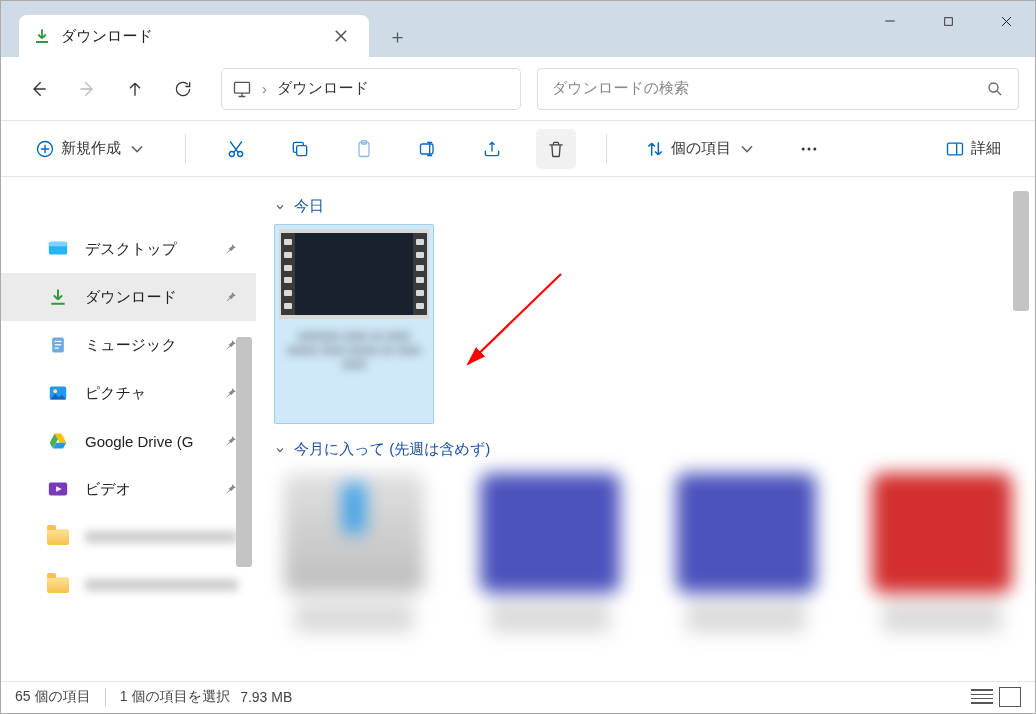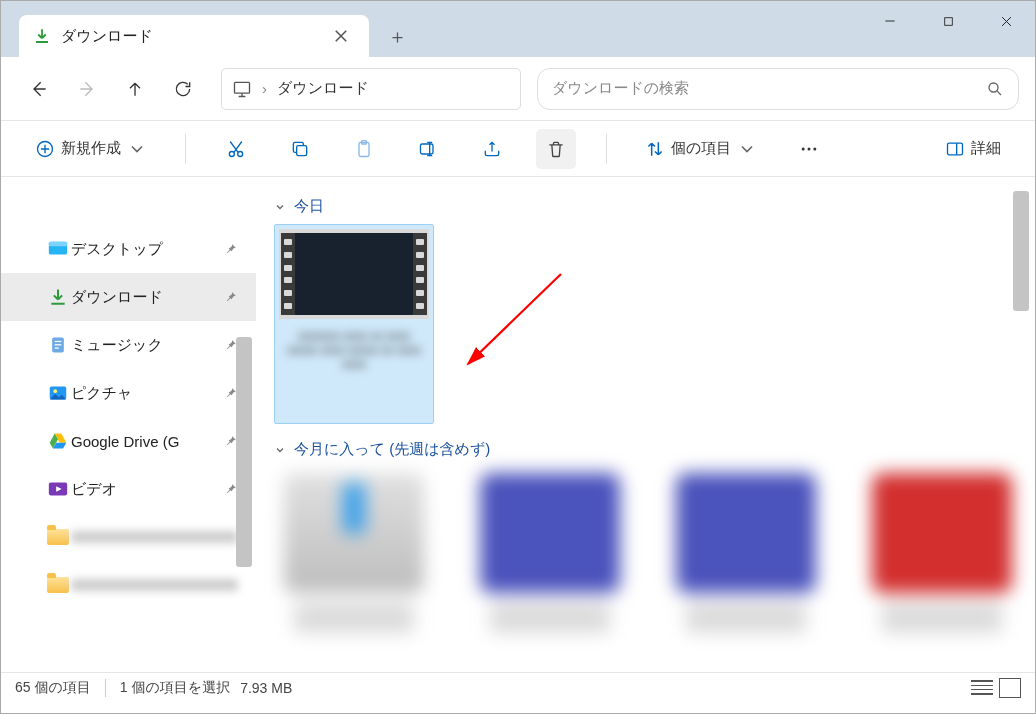--- a/index.html
+++ b/index.html
@@ -14,39 +14,39 @@
 .newtab { width: 40px; height: 40px; display: flex; align-items: center; justify-content: center; color: #555; margin-left: 8px; }
 .winctl { position: absolute; top: 0; right: 0; display: flex; height: 40px; }
 .winctl > div { width: 58px; display: flex; align-items: center; justify-content: center; color: #222; }
 
 
 .addrbar { height: 64px; background: #fff; border-bottom: 1px solid #e5e5e5; display: flex; align-items: center; padding: 0 16px; gap: 4px; }
 .nav-btn { width: 44px; height: 44px; display: flex; align-items: center; justify-content: center; color: #555; border-radius: 4px; }
 .nav-btn.disabled { color: #bbb; }
 .path-box { margin-left: 12px; height: 42px; border: 1px solid #ddd; border-radius: 5px; display: flex; align-items: center; padding: 0 10px; gap: 10px; width: 300px; color: #333; font-size: 15px; }
 .path-box .chev { color: #888; }
-.search-box { margin-left: 12px; flex: 1; height: 42px; border: 1px solid #ddd; border-radius: 13px; display: flex; align-items: center; padding: 0 14px; color: #888; font-size: 15px; }
+.search-box { margin-left: 12px; flex: 1; height: 42px; border: 1px solid #ddd; border-radius: 4px; display: flex; align-items: center; padding: 0 14px; color: #888; font-size: 15px; }
 .search-box span { flex: 1; }
 
 
 .toolbar { height: 56px; background: #fff; border-bottom: 1px solid #e5e5e5; display: flex; align-items: center; padding: 0 26px; gap: 24px; }
 .tb-sep { width: 1px; height: 30px; background: #ddd; margin: 0 6px; }
 .tb-btn { height: 40px; display: flex; align-items: center; gap: 6px; padding: 0 8px; border-radius: 5px; color: #333; font-size: 15px; }
 .tb-btn svg { width: 20px; height: 20px; }
 .tb-icon { width: 40px; height: 40px; display: flex; align-items: center; justify-content: center; border-radius: 5px; }
 .tb-icon.active { background: #f1f1f1; }
 .tb-icon svg { width: 20px; height: 20px; }
 
 
 .body { display: flex; height: calc(714px - 56px - 64px - 56px - 30px); position: relative; }
 
 
 .sidebar { width: 255px; padding: 8px 0; position: relative; overflow: hidden; }
 .sb-spacer { height: 40px; }
-.sb-item { height: 48px; display: flex; align-items: center; padding: 0 18px 0 46px; gap: 2px; font-size: 15px; color: #222; position: relative; }
+.sb-item { height: 48px; display: flex; align-items: center; padding: 0 18px 0 46px; gap: 16px; font-size: 15px; color: #222; position: relative; }
 .sb-item.active { background: #ebebeb; }
 .sb-item .ico { width: 22px; height: 22px; display: flex; align-items: center; justify-content: center; }
 .sb-item .label { flex: 1; white-space: nowrap; overflow: hidden; text-overflow: ellipsis; }
 .sb-item .pin { color: #888; }
 .sb-scrollbar { position: absolute; right: 4px; top: 160px; width: 16px; height: 230px; background: #c4c4c4; border-radius: 3px; }
 
 
 .main { flex: 1; position: relative; overflow: hidden; padding: 14px 4px 0 18px; }
 .group-header { display: flex; align-items: center; gap: 8px; color: #1a4f9e; font-size: 15px; margin: 6px 0 8px 0; }
 .group-header .chev { color: #666; }
@@ -63,21 +63,21 @@
 .blur-item { width: 160px; height: 170px; display: flex; flex-direction: column; align-items: center; }
 .blur-item .bimg { width: 140px; height: 120px; border-radius: 10px; }
 .blur-item .btxt { height: 30px; width: 120px; background: #888; margin-top: 10px; border-radius: 4px; opacity: .3; }
 
 .main-scroll { position: absolute; right: 6px; top: 14px; width: 16px; height: 120px; background: #c4c4c4; border-radius: 3px; }
 
 
 .arrow { position: absolute; left: 455px; top: 265px; pointer-events: none; }
 
 
-.statusbar { position: absolute; bottom: 11px; left: 0; right: 0; height: 30px; border-top: 1px solid #e5e5e5; display: flex; align-items: center; padding: 0 14px; font-size: 14px; color: #444; gap: 4px; background: #fff; }
+.statusbar { position: absolute; bottom: 2px; left: 0; right: 0; height: 30px; border-top: 1px solid #e5e5e5; display: flex; align-items: center; padding: 0 14px; font-size: 14px; color: #444; gap: 4px; background: #fff; }
 .statusbar .sep { width: 1px; height: 18px; background: #ccc; margin: 0 10px; }
 .statusbar .right { margin-left: auto; display: flex; gap: 6px; }
 .statusbar .right div { width: 22px; height: 20px; border: 1.5px solid #555; }
 .view-list { display: flex; flex-direction: column; justify-content: space-evenly; border: none !important; }
 .view-list i { display: block; height: 1.5px; background: #555; }
 
 .folder-ico { width: 22px; height: 16px; background: linear-gradient(#ffe29a, #f7c14b); border-radius: 2px; position: relative; }
 .folder-ico::before { content: ""; position: absolute; top: -4px; left: 0; width: 9px; height: 5px; background: #f7c14b; border-radius: 2px 2px 0 0; }
 </style>
 </head>

